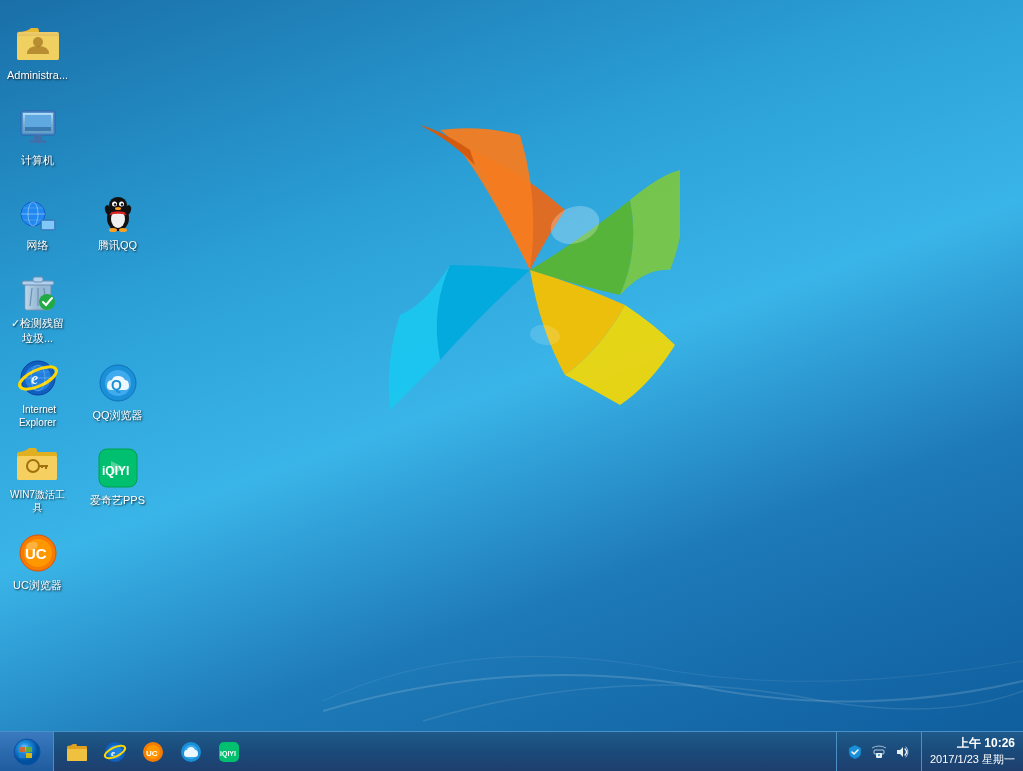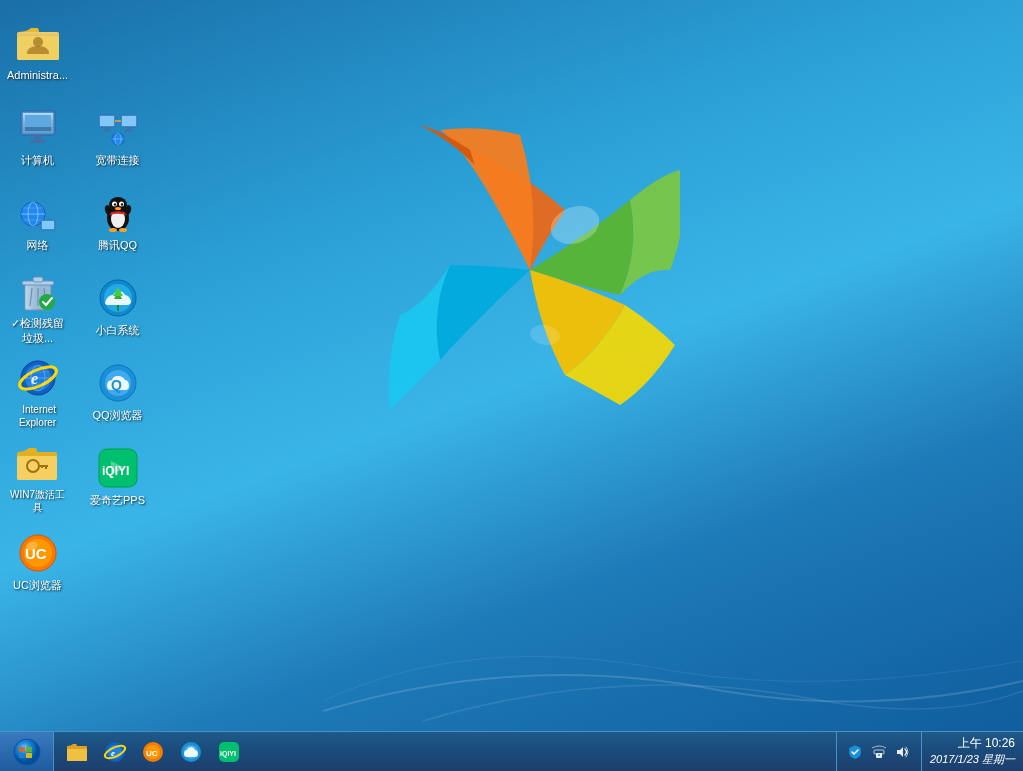--- a/index.html
+++ b/index.html
@@ -247,43 +247,20 @@
               <linearGradient id="monGrad" x1="0" y1="0" x2="0" y2="1">
                 <stop offset="0%" stop-color="rgba(255,255,255,0.4)"></stop>
                 <stop offset="100%" stop-color="rgba(0,0,0,0.2)"></stop>
               </linearGradient>
             </defs>
           </svg>
         </div>
         <div class="icon-label">计算机</div>
       </div>
 
-      <div class="desktop-icon">
-        <div class="icon-img">
-          <svg width="42" height="42" viewBox="0 0 42 42">
-
-            <rect x="2" y="8" width="16" height="12" rx="1" fill="#5090cc" stroke="#3060aa" stroke-width="0.5"></rect>
-            <rect x="3" y="9" width="14" height="10" fill="#80c8f8"></rect>
-            <rect x="8" y="20" width="4" height="3" fill="#4070aa"></rect>
-            <rect x="6" y="23" width="8" height="1.5" fill="#4070aa"></rect>
-
-            <rect x="24" y="8" width="16" height="12" rx="1" fill="#5090cc" stroke="#3060aa" stroke-width="0.5"></rect>
-            <rect x="25" y="9" width="14" height="10" fill="#80c8f8"></rect>
-            <rect x="30" y="20" width="4" height="3" fill="#4070aa"></rect>
-            <rect x="28" y="23" width="8" height="1.5" fill="#4070aa"></rect>
-
-            <line x1="18" y1="14" x2="24" y2="14" stroke="#ffa020" stroke-width="1.5"></line>
-
-            <circle cx="21" cy="32" r="6" fill="#2088ee" stroke="#1060cc" stroke-width="1"></circle>
-            <ellipse cx="21" cy="32" rx="3" ry="6" fill="none" stroke="rgba(255,255,255,0.4)" stroke-width="0.7"></ellipse>
-            <line x1="15" y1="32" x2="27" y2="32" stroke="rgba(255,255,255,0.4)" stroke-width="0.7"></line>
-          </svg>
-        </div>
-        <div class="icon-label">宽带连接</div>
-      </div>
     </div>
 
     <div class="icon-row">
 
       <div class="desktop-icon">
         <div class="icon-img">
           <svg width="42" height="42" viewBox="0 0 42 42">
 
             <circle cx="16" cy="22" r="12" fill="#2088ee" stroke="#1060cc" stroke-width="1"></circle>
             <ellipse cx="16" cy="22" rx="5" ry="12" fill="none" stroke="rgba(255,255,255,0.5)" stroke-width="0.8"></ellipse>
@@ -351,36 +328,20 @@
               <linearGradient id="trashGrad" x1="0" y1="0" x2="1" y2="0">
                 <stop offset="0%" stop-color="rgba(255,255,255,0.3)"></stop>
                 <stop offset="100%" stop-color="rgba(0,0,0,0.05)"></stop>
               </linearGradient>
             </defs>
           </svg>
         </div>
         <div class="icon-label" style="color:white;font-size:11px;text-align:center;text-shadow:1px 1px 2px rgba(0,0,0,0.8)">✓检测残留<br>垃圾...</div>
       </div>
 
-      <div class="desktop-icon">
-        <div class="icon-img">
-          <svg width="42" height="42" viewBox="0 0 42 42">
-
-            <circle cx="21" cy="21" r="18" fill="#1188cc" stroke="#0066aa" stroke-width="1"></circle>
-            <circle cx="21" cy="21" r="14" fill="#22aae8"></circle>
-
-            <path d="M8,26 Q10,18 16,18 Q18,14 21,14 Q26,14 28,18 Q32,18 34,24 Q34,28 30,28 L12,28 Q8,28 8,26Z" fill="white" opacity="0.9"></path>
-
-            <path d="M21,28 L21,34" stroke="#228822" stroke-width="2"></path>
-            <polygon points="21,14 25,22 17,22" fill="#33aa33"></polygon>
-            <polygon points="21,10 26,19 16,19" fill="#44cc44"></polygon>
-          </svg>
-        </div>
-        <div class="icon-label">小白系统</div>
-      </div>
     </div>
 
     <div class="icon-row">
 
       <div class="desktop-icon">
         <div class="icon-img">
           <svg width="42" height="42" viewBox="0 0 42 42">
 
             <circle cx="21" cy="21" r="17" fill="#1060c0" stroke="#0840a0" stroke-width="1"></circle>
             <circle cx="21" cy="21" r="13" fill="#2080e0"></circle>
@@ -554,19 +515,19 @@
       <div class="tray-icon">
         <svg width="16" height="16" viewBox="0 0 16 16">
           <path d="M2,6 L5,6 L8,3 L8,13 L5,10 L2,10 Z" fill="white" opacity="0.9"></path>
           <path d="M10,5 Q13,8 10,11" stroke="white" stroke-width="1.2" fill="none" stroke-linecap="round"></path>
           <path d="M11,3 Q15,8 11,13" stroke="white" stroke-width="1" fill="none" stroke-linecap="round" opacity="0.7"></path>
         </svg>
       </div>
     </div>
 
     <div class="clock-area">
-      <span style="font-weight:normal;font-size:12px;text-align:center;">上午 10:26</span>
-      <span style="font-size:11px;font-style:italic;">2017/1/23 星期一</span>
+      <span style="font-weight:bold;font-size:12px;text-align:center;">上午 10:26</span>
+      <span style="font-size:11px;">2017/1/23 星期一</span>
     </div>
 
   </div>
 
 </div>
 
 </body></html>

